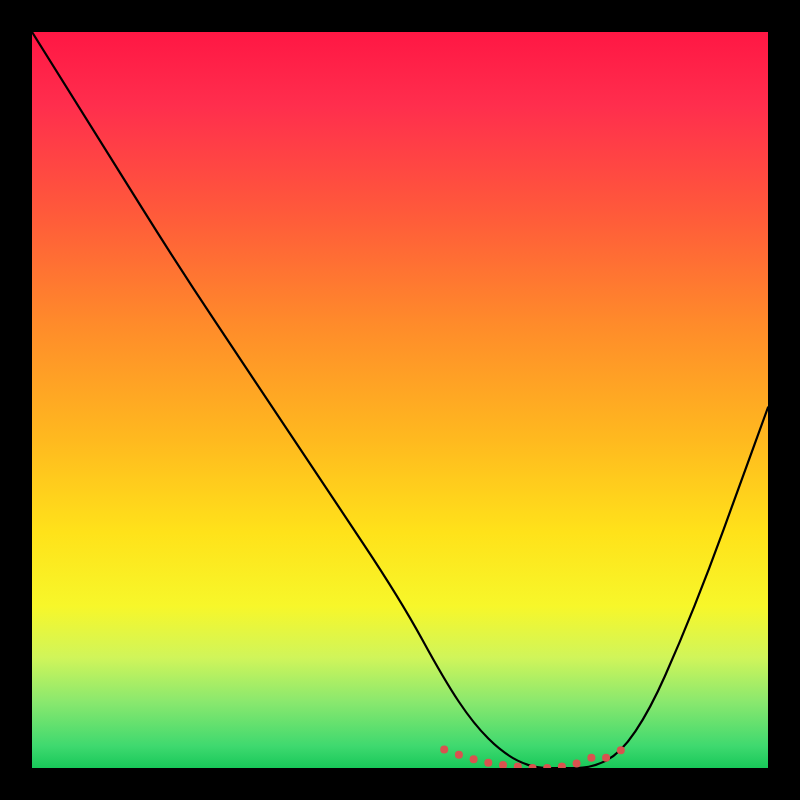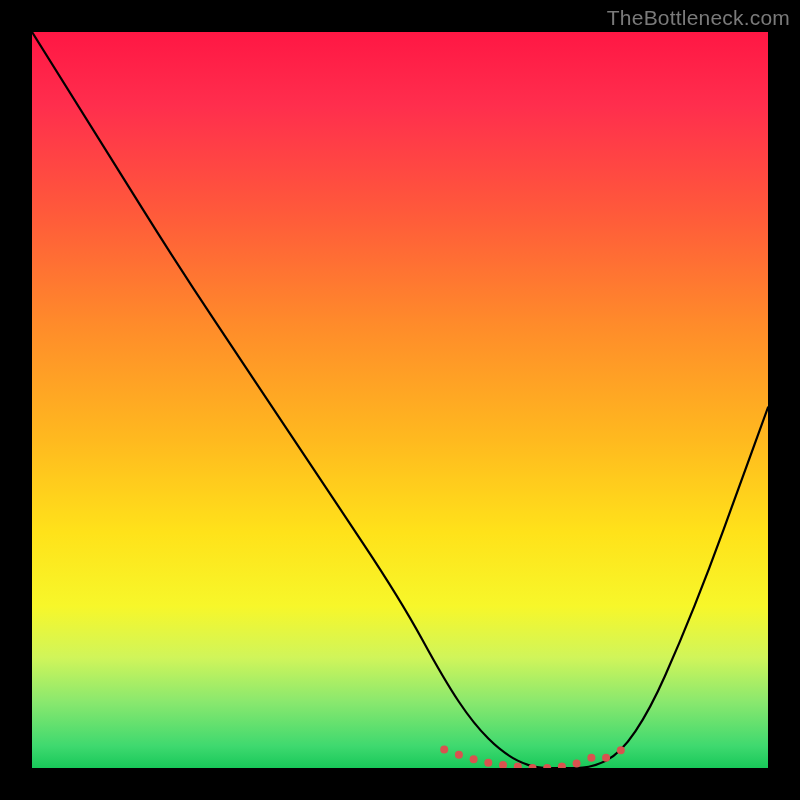--- a/index.html
+++ b/index.html
@@ -52,21 +52,20 @@
     font-size: 21px;
     color: #7a7a7a;
     letter-spacing: 0.2px;
     user-select: none;
   }
 </style>
 </head>
 <body>
 
 <div class="frame">
-  <div class="watermark">TheBottleneck.com</div>
   <div class="plot-area">
     <svg class="curve" viewBox="0 0 736 736" preserveAspectRatio="none">
       <path id="curve-path" fill="none" stroke="#000000" stroke-width="2.2" stroke-linecap="round" d="M 0,0 Q 73.60000000000001,117.75999999999999 110.4,176.64 Q 147.20000000000002,235.51999999999998 184,290.71999999999997 Q 220.79999999999998,345.91999999999996 257.6,401.12 Q 294.40000000000003,456.32 331.20000000000005,511.52 Q 368,566.72 390.08000000000004,607.2 Q 412.16,647.6800000000001 426.88,669.76 Q 441.59999999999997,691.84 456.32,706.56 Q 471.04,721.28 485.76,728.64 Q 500.48,736 515.2,736 Q 529.92,736 544.64,736 Q 559.36,736 574.08,728.64 Q 588.8000000000001,721.28 603.52,699.2 Q 618.24,677.12 632.96,644 Q 647.68,610.88 662.4,574.0799999999999 Q 677.12,537.28 691.8399999999999,496.79999999999995 Q 706.56,456.32 721.28,415.84000000000003 T 736,375.36"></path>
       <g id="markers">
           <circle cx="412.2" cy="717.6" r="4" fill="#d9534f"></circle>
           <circle cx="426.9" cy="722.8" r="4" fill="#d9534f"></circle>
           <circle cx="441.6" cy="727.2" r="4" fill="#d9534f"></circle>
           <circle cx="456.3" cy="730.8" r="4" fill="#d9534f"></circle>
           <circle cx="471.0" cy="733.1" r="4" fill="#d9534f"></circle>
           <circle cx="485.8" cy="734.5" r="4" fill="#d9534f"></circle>

